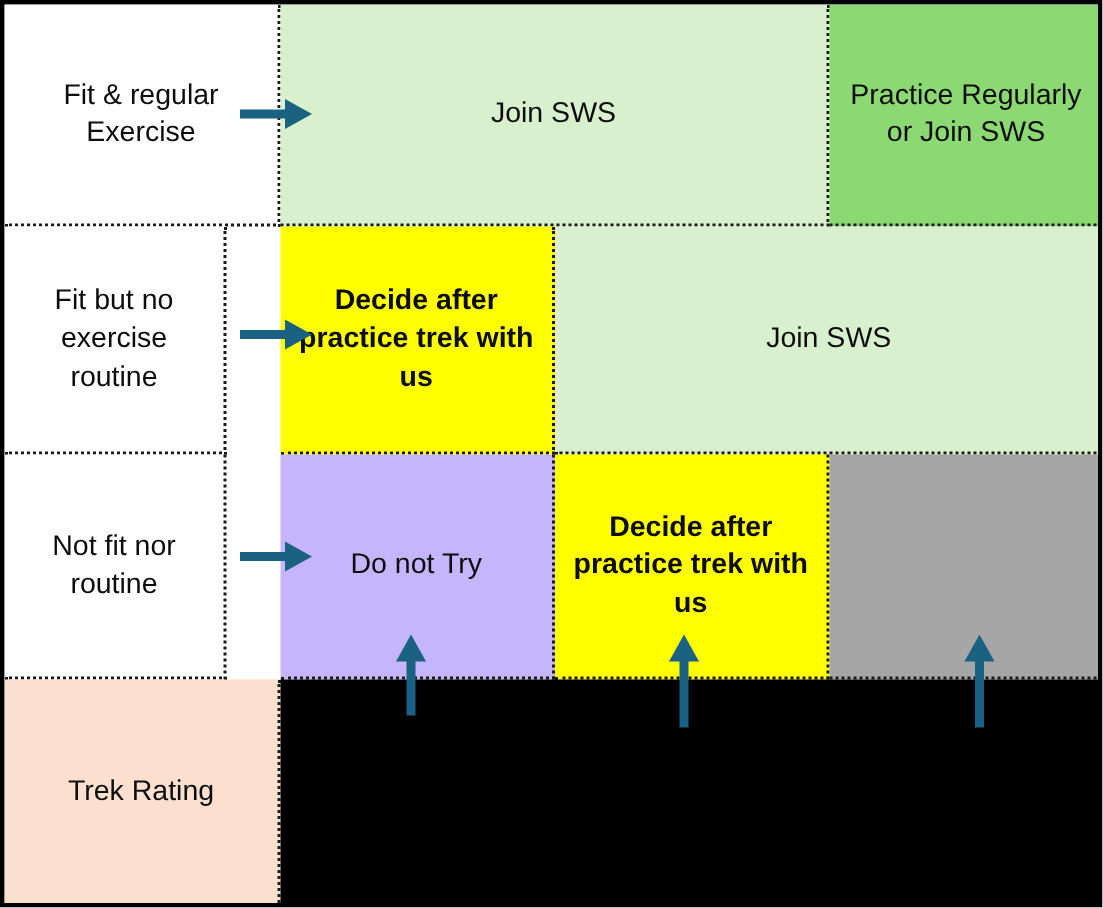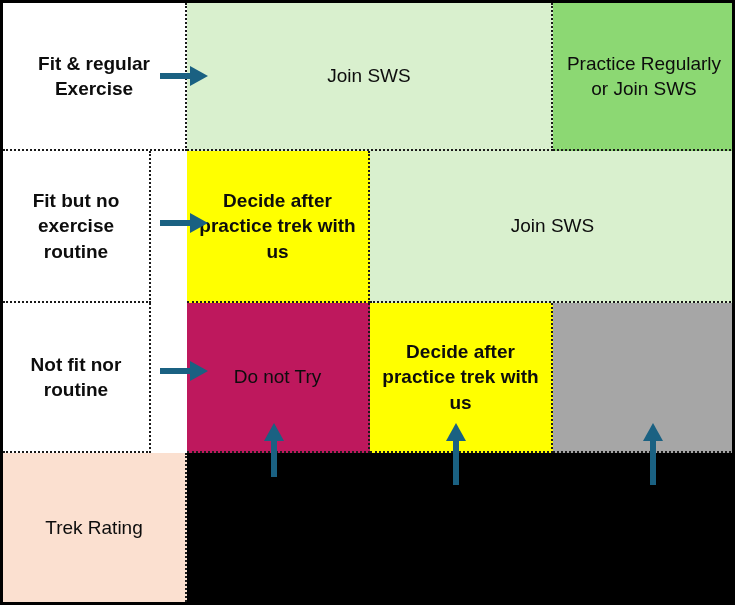--- a/index.html
+++ b/index.html
@@ -27,21 +27,21 @@
     color: #0d0d0d;
     font-size: 19px;
     line-height: 1.32;
     padding: 4px 8px;
     border-right: 2px dotted #1a1a1a;
     border-bottom: 2px dotted #1a1a1a;
   }
   .cell.nb-right { border-right: none; }
   .cell.nb-bottom { border-bottom: none; }
   .cell.label {
-    font-weight: bold;
+    font-weight: normal;
     font-size: 19px;
     background: #ffffff;
   }
   .cell.plain { font-weight: normal; }
 
   
   .arrow-h {
     position: absolute;
     height: 0;
     z-index: 30;
@@ -111,21 +111,21 @@
   </div>
 
   <div class="cell plain nb-right" style="left:367px; top:148px; width:365px; height:152px; background:#D9F0CE;">
     <span>Join SWS</span>
   </div>
 
   <div class="cell label" style="left:0px; top:300px; width:148px; height:150px;">
     <span>Not fit nor routine</span>
   </div>
 
-  <div class="cell plain" style="left:184px; top:300px; width:183px; height:150px; background:#be185d;">
+  <div class="cell plain" style="left:184px; top:300px; width:183px; height:150px; background:#c4b5fd;">
     <span>Do not Try</span>
   </div>
 
   <div class="cell plain" style="left:367px; top:300px; width:183px; height:150px; background:#FFFF00; font-weight:bold;">
     <span>Decide after practice trek with us</span>
   </div>
 
   <div class="cell plain nb-right" style="left:550px; top:300px; width:182px; height:150px; background:#A6A6A6;">
     <span></span>
   </div>

